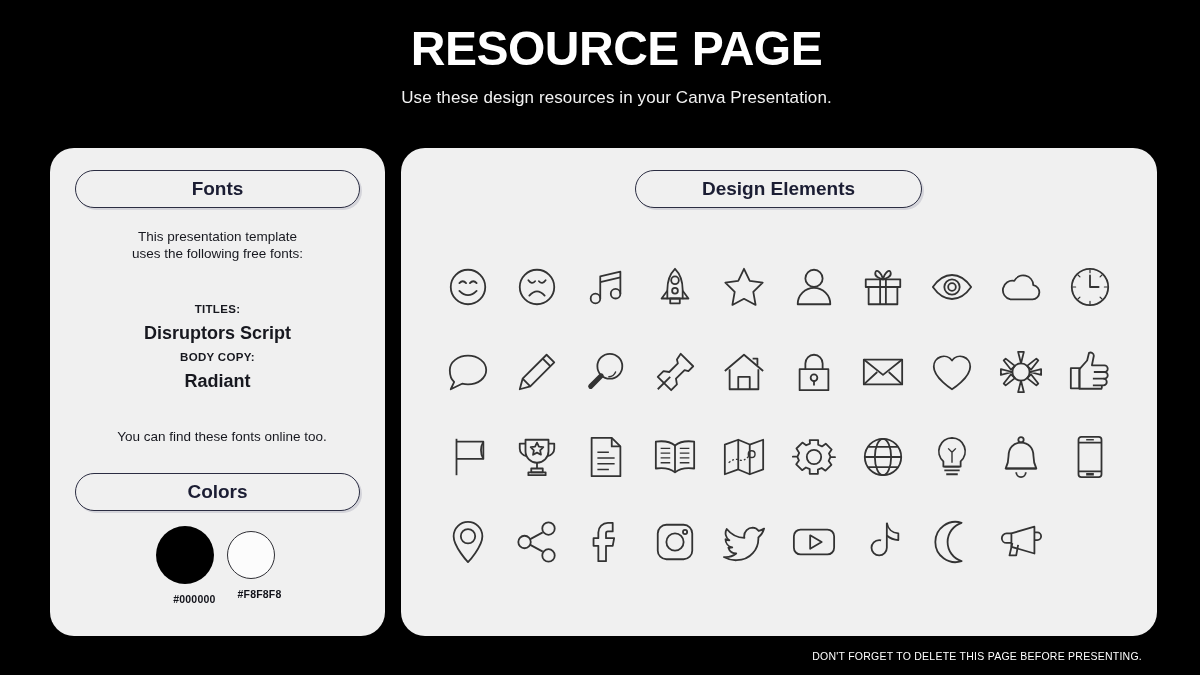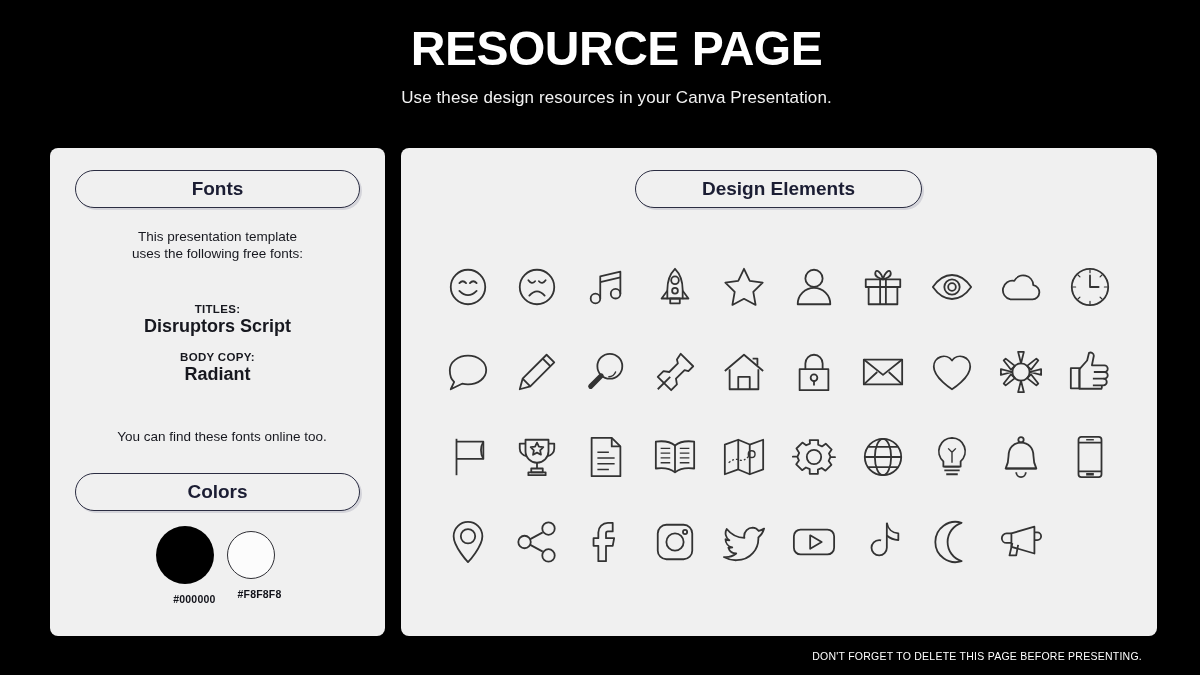--- a/index.html
+++ b/index.html
@@ -35,21 +35,21 @@
     font-size: 17px;
     font-weight: 400;
     margin-top: 14px;
     letter-spacing: 0.1px;
   }
 
   
   .panel {
     position: absolute;
     background: #f0f0f0;
-    border-radius: 8px;
+    border-radius: 24px;
   }
   #fonts-panel {
     left: 50px;
     top: 148px;
     width: 335px;
     height: 488px;
   }
   #elements-panel {
     left: 401px;
     top: 148px;
@@ -111,21 +111,21 @@
   .font-role {
     color: #17181f;
     font-size: 11.5px;
     font-weight: 700;
     letter-spacing: 0.3px;
   }
   .font-name {
     color: #17181f;
     font-size: 18px;
     font-weight: 700;
-    margin-top: 1px;
+    margin-top: 8px;
   }
   .fonts-outro {
     position: absolute;
     left: 0; top: 281px;
     width: 344px;
     text-align: center;
     color: #17181f;
     font-size: 13.5px;
   }
 

